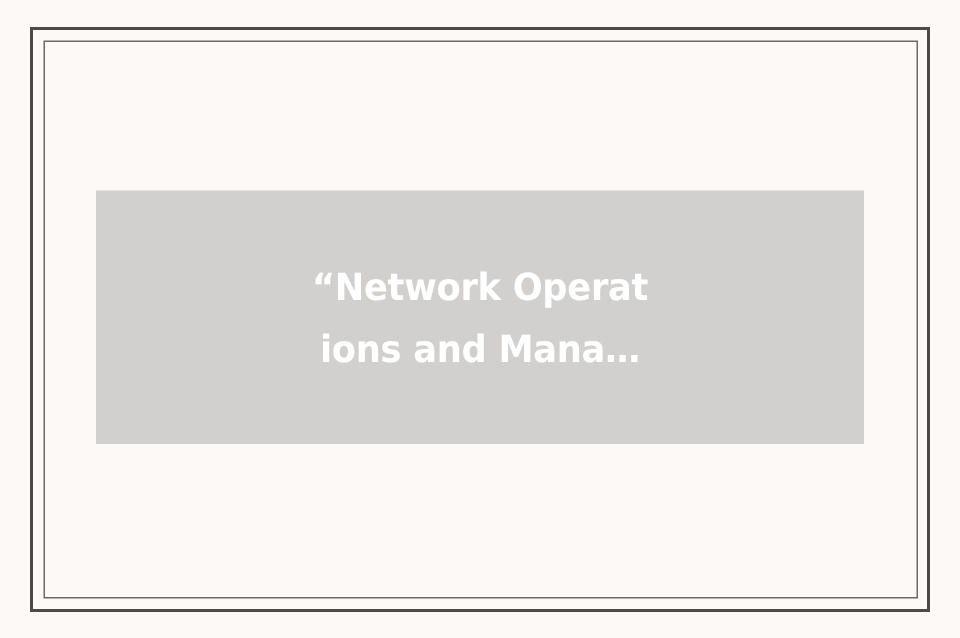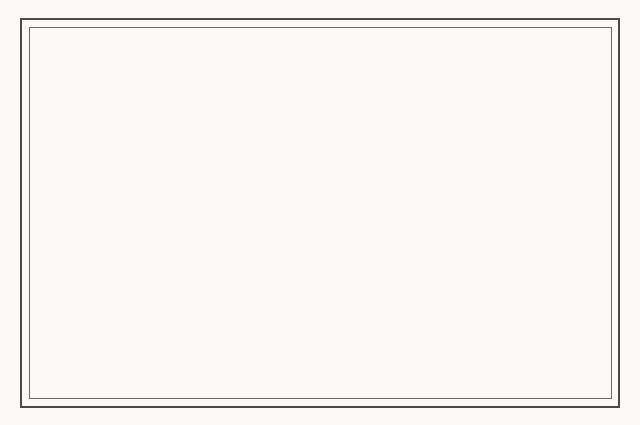--- a/index.html
+++ b/index.html
@@ -80,14 +80,18 @@
 </style>
 </head>
 <body>
 
 <div id="canvas">
 
   <div id="outer-frame"></div>
 
   <div id="inner-frame"></div>
 
+  <div id="placeholder-box">
+    <div id="placeholder-caption">“Network Operat
+ions and Mana…</div>
+  </div>
 
 </div>
 
 </body></html>

